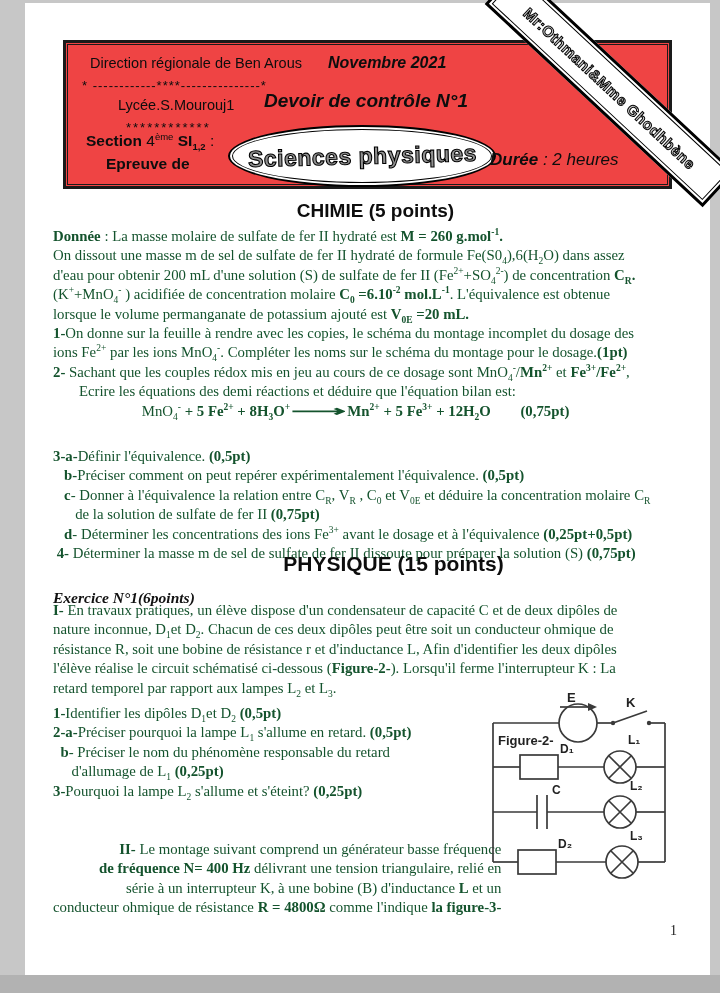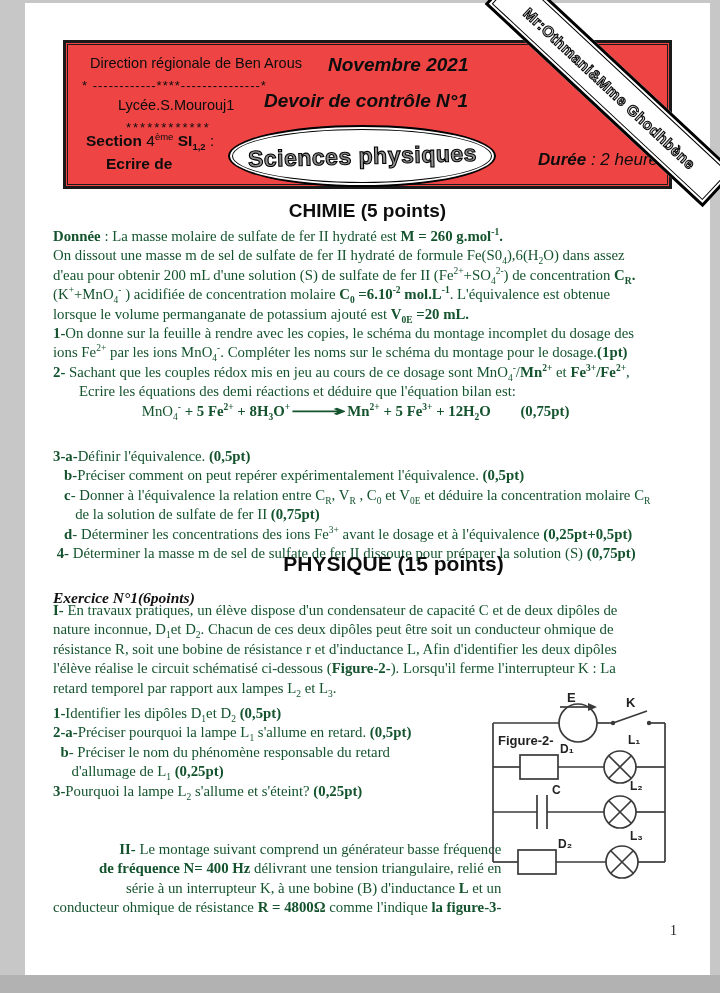--- a/index.html
+++ b/index.html
@@ -9,42 +9,42 @@
     font-family:"Liberation Serif",serif;color:#111;
   }
   .page{position:absolute;left:25px;top:3px;width:685px;height:972px;background:#ffffff;}
   .bottombar{position:absolute;left:0;top:975px;width:720px;height:18px;background:#b2b2b2;}
 
   
   .hbox{position:absolute;left:38px;top:37px;width:603px;height:143px;border:3px solid #1a1a1a;background:#ef4444;}
   .hbox-inner{position:absolute;inset:1px;border:1px solid #1a1a1a;}
   .h-item{position:absolute;font-family:"Liberation Sans",sans-serif;white-space:nowrap;color:#0d0d0d;}
   .h-row1-left{left:24px;top:12px;font-size:14.5px;}
-  .h-novembre{left:262px;top:11px;font-size:19px;font-weight:bold;font-style:italic;}
+  .h-novembre{left:262px;top:11px;font-size:16px;font-weight:bold;font-style:italic;}
   .h-stars1{left:16px;top:35px;font-size:13px;letter-spacing:1px;}
   .h-school{left:52px;top:54px;font-size:14.5px;}
   .h-title{left:198px;top:47px;font-size:19px;font-weight:bold;font-style:italic;}
   .h-stars2{left:60px;top:77px;font-size:13px;letter-spacing:2px;}
   .h-section{left:20px;top:89px;font-size:15.5px;}
   .h-section b{font-weight:bold;}
   .h-epreuve{left:40px;top:112px;font-size:15.5px;font-weight:bold;}
   .h-ellipse{position:absolute;left:162px;top:82px;width:264px;height:58px;border:2px solid #000;border-radius:50%;display:flex;align-items:center;justify-content:center;background:#fff;}
   .h-ellipse::before{content:"";position:absolute;inset:2px;border:1.5px solid #000;border-radius:50%;}
   .bubble-text{position:relative;font-family:"Liberation Sans",sans-serif;font-weight:bold;font-size:23px;color:#909090;-webkit-text-stroke:1.1px #000;letter-spacing:.5px;transform:rotate(-1.5deg);white-space:nowrap;}
   .h-duree{left:424px;top:107px;font-size:17px;font-style:italic;}
-  .h-duree b{margin-left:48px;}
+  .h-duree b{}
 
   
   .banner{position:absolute;left:436px;top:61px;width:292px;height:42px;transform:rotate(43deg);background:#fff;border:3px solid #000;z-index:9;display:flex;align-items:center;justify-content:center;}
   .banner::before{content:"";position:absolute;inset:2px;border:1.5px solid #000;}
   .banner-text{position:relative;font-family:"Liberation Sans",sans-serif;font-weight:bold;font-size:15px;color:#cfcfcf;-webkit-text-stroke:1px #000;white-space:nowrap;letter-spacing:.5px;}
 
   
   .big-heading{position:absolute;left:0;width:685px;text-align:center;font-family:"Liberation Sans",sans-serif;font-weight:bold;color:#0d0d0d;}
-  .heading-chimie{top:197px;font-size:19px;}
+  .heading-chimie{top:197px;font-size:19px;padding-left:8px;}
   .heading-physique{top:549px;font-size:21px;margin-left:26px;}
 
   
   .tblock{position:absolute;font-size:14.8px;line-height:19.4px;color:#14532d;}
   .tblock div{white-space:nowrap;}
   sub,sup{font-size:9.5px;line-height:0;}
   .arr{display:inline-block;transform:scaleX(2.6);margin:0 18px;font-weight:bold;}
   .exercice{position:absolute;left:28px;top:578px;font-size:15.5px;font-weight:bold;font-style:italic;margin-top:8px;}
 
   .chimie-lines{left:28px;top:224px;}
@@ -67,21 +67,21 @@
 
   <div class="hbox">
     <div class="hbox-inner"></div>
     <div class="h-item h-row1-left">Direction régionale de Ben Arous</div>
     <div class="h-item h-novembre">Novembre 2021</div>
     <div class="h-item h-stars1">*  ------------****---------------*</div>
     <div class="h-item h-school">Lycée.S.Mourouj1</div>
     <div class="h-item h-title">Devoir de contrôle N°1</div>
     <div class="h-item h-stars2">************</div>
     <div class="h-item h-section"><b>Section</b> 4<sup>ème</sup> <b>SI<sub>1,2</sub></b> :</div>
-    <div class="h-item h-epreuve">Ecrire de</div>
+    <div class="h-item h-epreuve">Epreuve de</div>
     <div class="h-ellipse">
       <span class="bubble-text">Sciences physiques</span>
     </div>
     <div class="h-item h-duree"><b>Durée</b> : 2 heures</div>
   </div>
 
   <div class="banner">
     <span class="banner-text">Mr:Othmani&amp;Mme Ghodhbène</span>
   </div>
 

